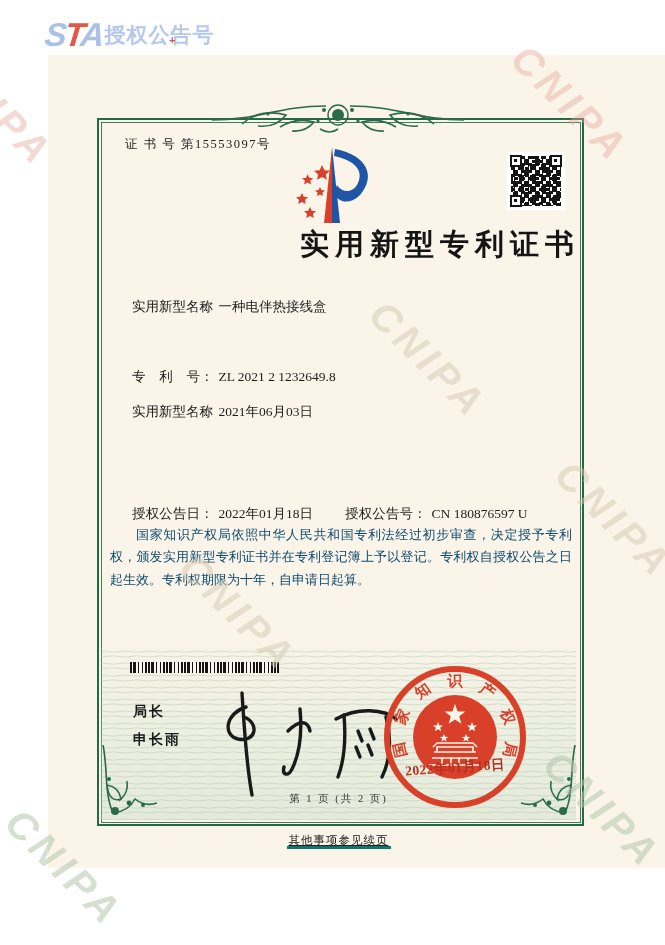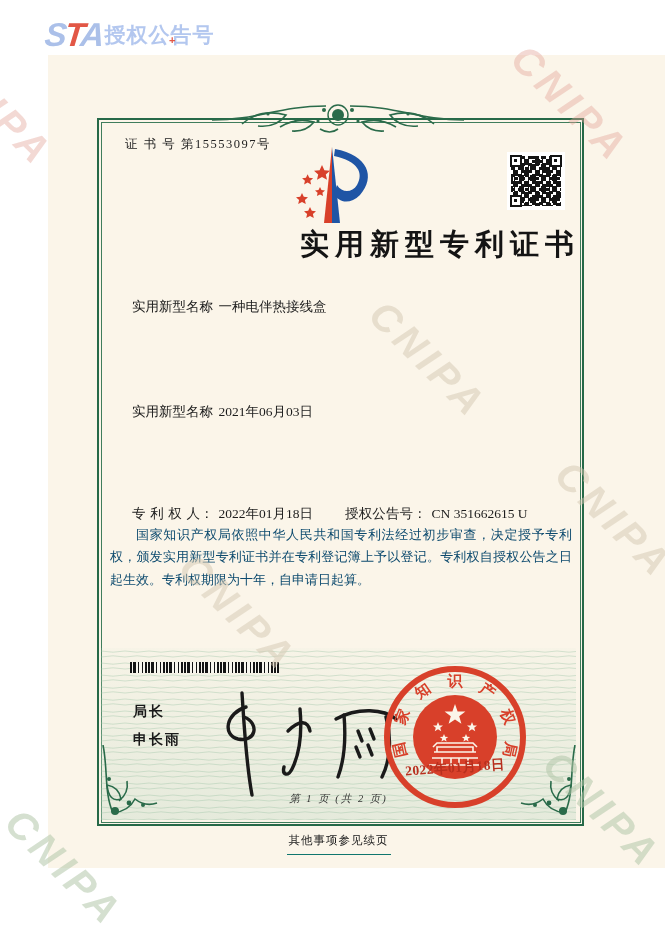--- a/index.html
+++ b/index.html
@@ -60,24 +60,24 @@
   .signer-title{top:648px;} .signer-name{top:676px;font-family:Liberation Mono, monospace;}
   .sig{position:absolute;left:140px;top:622px;z-index:2;}
   
   .seal{position:absolute;left:334px;top:609px;width:146px;height:146px;z-index:3;}
   .seal svg{position:absolute;left:0;top:0;}
   .sc{position:absolute;left:50%;top:50%;font-size:15px;font-weight:bold;color:#d8402a;
       font-family:"Liberation Sans",sans-serif;}
   .seal-date{position:absolute;left:336px;top:704px;width:142px;text-align:center;z-index:4;
       font-size:13.5px;font-weight:bold;color:#b82f1e;letter-spacing:0.5px;transform:rotate(-4deg);}
   .pagenum{position:absolute;left:49px;top:737px;width:483px;text-align:center;font-size:10.5px;
-      color:#333;letter-spacing:2px;z-index:2;font-style:italic;}
+      color:#333;letter-spacing:2px;z-index:2;}
   .footnote{position:absolute;left:49px;top:778px;width:483px;text-align:center;font-size:11.5px;
       color:#222;z-index:2;letter-spacing:1px;}
-  .footnote span{border-bottom:1px solid #0f766e;padding:0 2px 8px;}
+  .footnote span{border-bottom:3px solid #0f766e;padding:0 2px 0;text-decoration:underline;}
   
   .wm{position:absolute;font-family:"Liberation Sans","DejaVu Sans",sans-serif;font-weight:bold;
       font-style:italic;font-size:40px;letter-spacing:5px;transform:rotate(45deg);
       transform-origin:0 0;pointer-events:none;z-index:5;white-space:nowrap;}
   .wm-pink{color:rgba(226,164,152,0.42);}
   .wm-warm{color:rgba(212,200,178,0.50);}
   .wm-green{color:rgba(178,198,170,0.55);}
 </style>
 </head>
 <body>
@@ -204,26 +204,29 @@
       <div class="fp fp-tl"></div>
       <div class="fp fp-tr"></div>
       <div class="fp fp-bl"></div>
     </div>
 
     <div class="title">实用新型专利证书</div>
 
     <div class="frow" style="top:243px">
       <span class="fl">实用新型名称</span><span>：</span><span class="fv">一种电伴热接线盒</span>
     </div>
+    <div class="frow" style="top:313px">
+      <span class="fl">专利号</span><span>：</span><span class="fv">ZL 2021 2 1232649.8</span>
+    </div>
     <div class="frow" style="top:348px">
       <span class="fl">实用新型名称</span><span>：</span><span class="fv">2021年06月03日</span>
     </div>
     <div class="frow" style="top:450px">
-      <span class="fl">专利权人</span><span>：</span><span class="fv">2022年01月18日</span>
-      <span class="fcell2"><span class="fl">授权公告号</span><span>：</span><span class="fv">CN 351662615 U</span></span>
+      <span class="fl">授权公告日</span><span>：</span><span class="fv">2022年01月18日</span>
+      <span class="fcell2"><span class="fl">授权公告号</span><span>：</span><span class="fv">CN 180876597 U</span></span>
     </div>
 
     <div class="para">
       <p>国家知识产权局依照中华人民共和国专利法经过初步审查，决定授予专利权，颁发实用新型专利证书并在专利登记簿上予以登记。专利权自授权公告之日起生效。专利权期限为十年，自申请日起算。</p>
     </div>
 
     <div class="barcode"></div>
 
     <div class="signer signer-title">局长</div>
     <div class="signer signer-name">申长雨</div>

